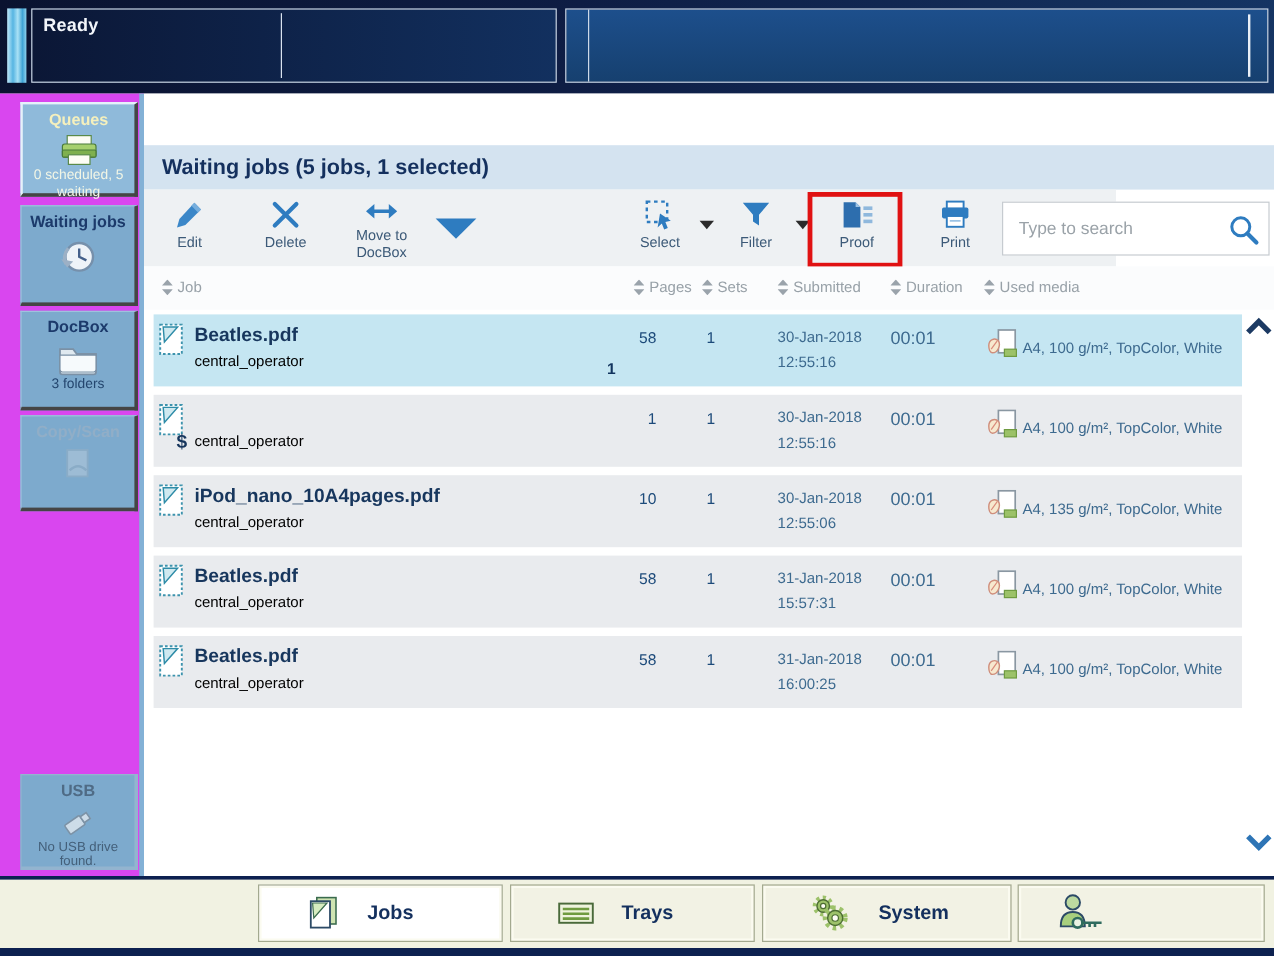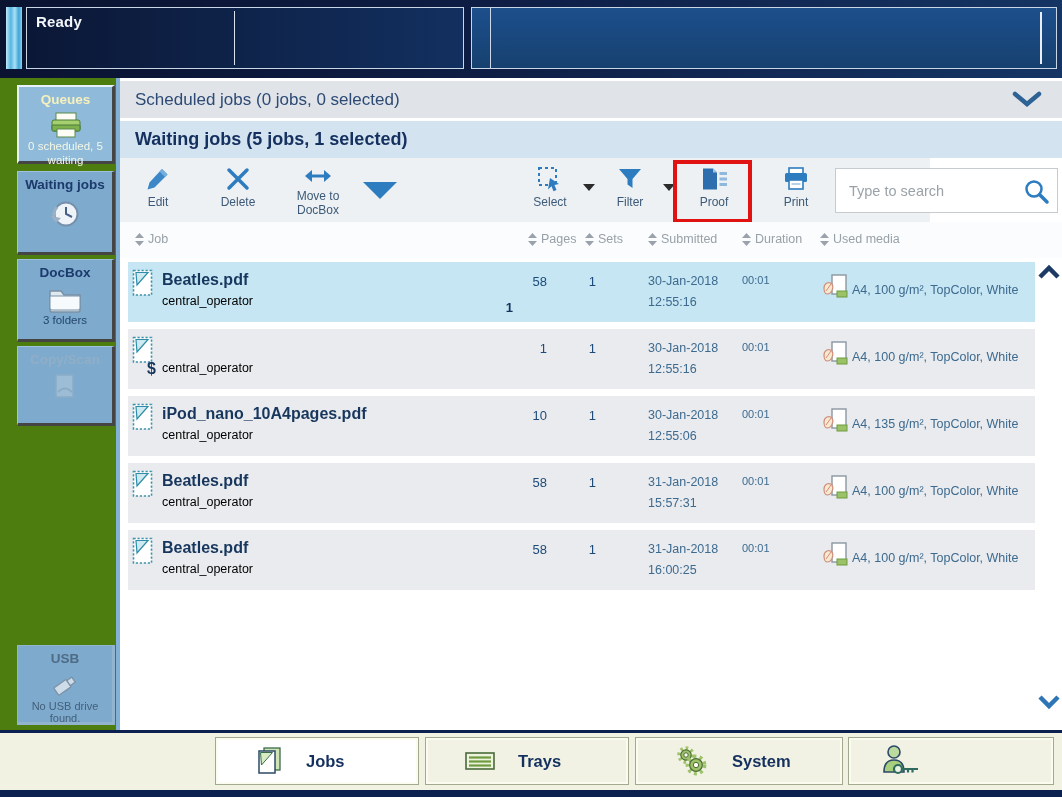--- a/index.html
+++ b/index.html
@@ -14,21 +14,21 @@
   .tb-box1 { position:absolute; left:26px; top:7px; width:438px; height:62px;
     border:1px solid #c9d6e6; background:linear-gradient(90deg,#0b1736 0%,#12305f 100%); }
   .tb-box1-div { position:absolute; left:207px; top:3px; width:1px; height:54px; background:#d9e2ee; }
   .tb-ready { position:absolute; left:9px; top:5px; color:#f3f6fb; font-size:15px; font-weight:bold; letter-spacing:.2px; }
   .tb-box2 { position:absolute; left:471px; top:7px; width:586px; height:62px;
     border:1px solid #c9d6e6; background:linear-gradient(180deg,#1d4f8c 0%,#16406f 100%); }
   .tb-box2-div { position:absolute; left:18px; top:0; width:1px; height:100%; background:#cdd9e8; }
   .tb-box2-tick { position:absolute; left:568px; top:4px; width:2px; height:52px; background:#e9eff7; }
 
   
-  .sidebar { position:absolute; left:0; top:78px; width:120px; height:655px; background:#4d7c0f; }
+  .sidebar { position:absolute; left:0; top:78px; width:120px; height:655px; background:#d946ef; }
   .sidebar::after { content:""; position:absolute; right:0; top:0; width:4px; height:100%; background:#83b1d6; }
   .tile { position:absolute; left:17px; width:98px; background:#7daacd; text-align:center;
     border:1px solid #9fc2dd; border-right:3px solid #454545; border-bottom:3px solid #454545; cursor:pointer; }
   .tile .t-title { display:block; margin-top:5px; font-size:13.5px; font-weight:bold; color:#1c3a6b; }
   .tile .t-status { display:block; font-size:11.5px; color:#24466e; }
   .tile .t-icon { display:flex; justify-content:center; margin-top:4px; }
   .tile-queues { top:7px; height:79px; background:#8fbada; border:2px solid #e6f1fa; border-right:3px solid #454545; border-bottom:3px solid #454545; }
   .tile-queues .t-title { color:#f5f0bd; }
   .tile-queues .t-status { color:#f2f6e6; line-height:1.25; }
   .tile-printed { top:93px; height:84px; }
@@ -83,21 +83,21 @@
   .row-1 { top:184px; } .row-2 { top:251px; } .row-3 { top:318px; } .row-4 { top:385px; } .row-5 { top:452px; }
   .r-icon { position:absolute; left:4px; top:7px; }
   .r-badge { position:absolute; left:19px; top:31px; font-size:16px; font-weight:bold; color:#17365d; }
   .r-name { position:absolute; left:34px; top:9px; font-size:16px; font-weight:bold; color:#17365d; white-space:nowrap; }
   .r-owner { position:absolute; left:34px; top:32px; font-size:12.5px; color:#000000; }
   .r-pages { position:absolute; left:377px; top:12px; width:42px; text-align:right; font-size:13px; color:#1c4a7a; }
   .r-pos { position:absolute; left:343px; top:38px; width:42px; text-align:right; font-size:13px; font-weight:bold; color:#12345e; }
   .r-sets { position:absolute; left:434px; top:12px; width:34px; text-align:right; font-size:13px; color:#1c4a7a; }
   .r-date { position:absolute; left:520px; top:12px; font-size:12.5px; color:#3d6a8f; }
   .r-time { position:absolute; left:520px; top:33px; font-size:12.5px; color:#3d6a8f; }
-  .r-dur { position:absolute; left:614px; top:12px; font-size:11px; color:#3d6a8f; }
+  .r-dur { position:absolute; left:614px; top:12px; font-size:15px; color:#3d6a8f; }
   .r-media-icon { position:absolute; left:694px; top:12px; }
   .r-media { position:absolute; left:724px; top:21px; font-size:12.5px; color:#3d6a8f; white-space:nowrap; }
 
   .scroll-up { position:absolute; left:916px; top:186px; cursor:pointer; }
   .scroll-down { position:absolute; left:916px; top:616px; cursor:pointer; }
 
   
   .bottom-bar { position:absolute; left:0; top:730px; width:1062px; height:60px; background:#f1f2e2; border-top:3px solid #0d2150; }
   .bottom-strip { position:absolute; left:0; top:790px; width:1062px; height:7px; background:#0d2150; }
   .nav-btn { position:absolute; top:4px; height:48px; background:#f2f2e4; border:1px solid #a3a98f;
@@ -180,28 +180,20 @@
             <rect x="21" y="12.5" width="6" height="6"></rect>
           </g>
         </svg>
       </span>
       <span class="t-status">No USB drive found.</span>
     </div>
   </div>
 
   <div class="content">
 
-    <div class="hdr-scheduled">
-      <span class="hdr-text">Scheduled jobs (0 jobs, 0 selected)</span>
-      <span class="hdr-collapse">
-        <svg width="32" height="17">
-            <path d="M4 3 L16 13 L28 3" stroke="#2d6394" stroke-width="4.5" fill="none" stroke-linecap="round"></path>
-          </svg>
-      </span>
-    </div>
 
     <div class="hdr-waiting">
       <span class="hdr-text">Waiting jobs (5 jobs, 1 selected)</span>
     </div>
 
     <div class="toolbar">
       <div class="tbtn tbtn-edit">
         <span class="ticon">
           <svg width="26" height="26" viewBox="0 0 26 26">
             <path d="M17 3 l5.5 5.5 L9.5 21.5 2.5 23.5 4.5 16.5 Z" fill="#3b87c8"></path>

